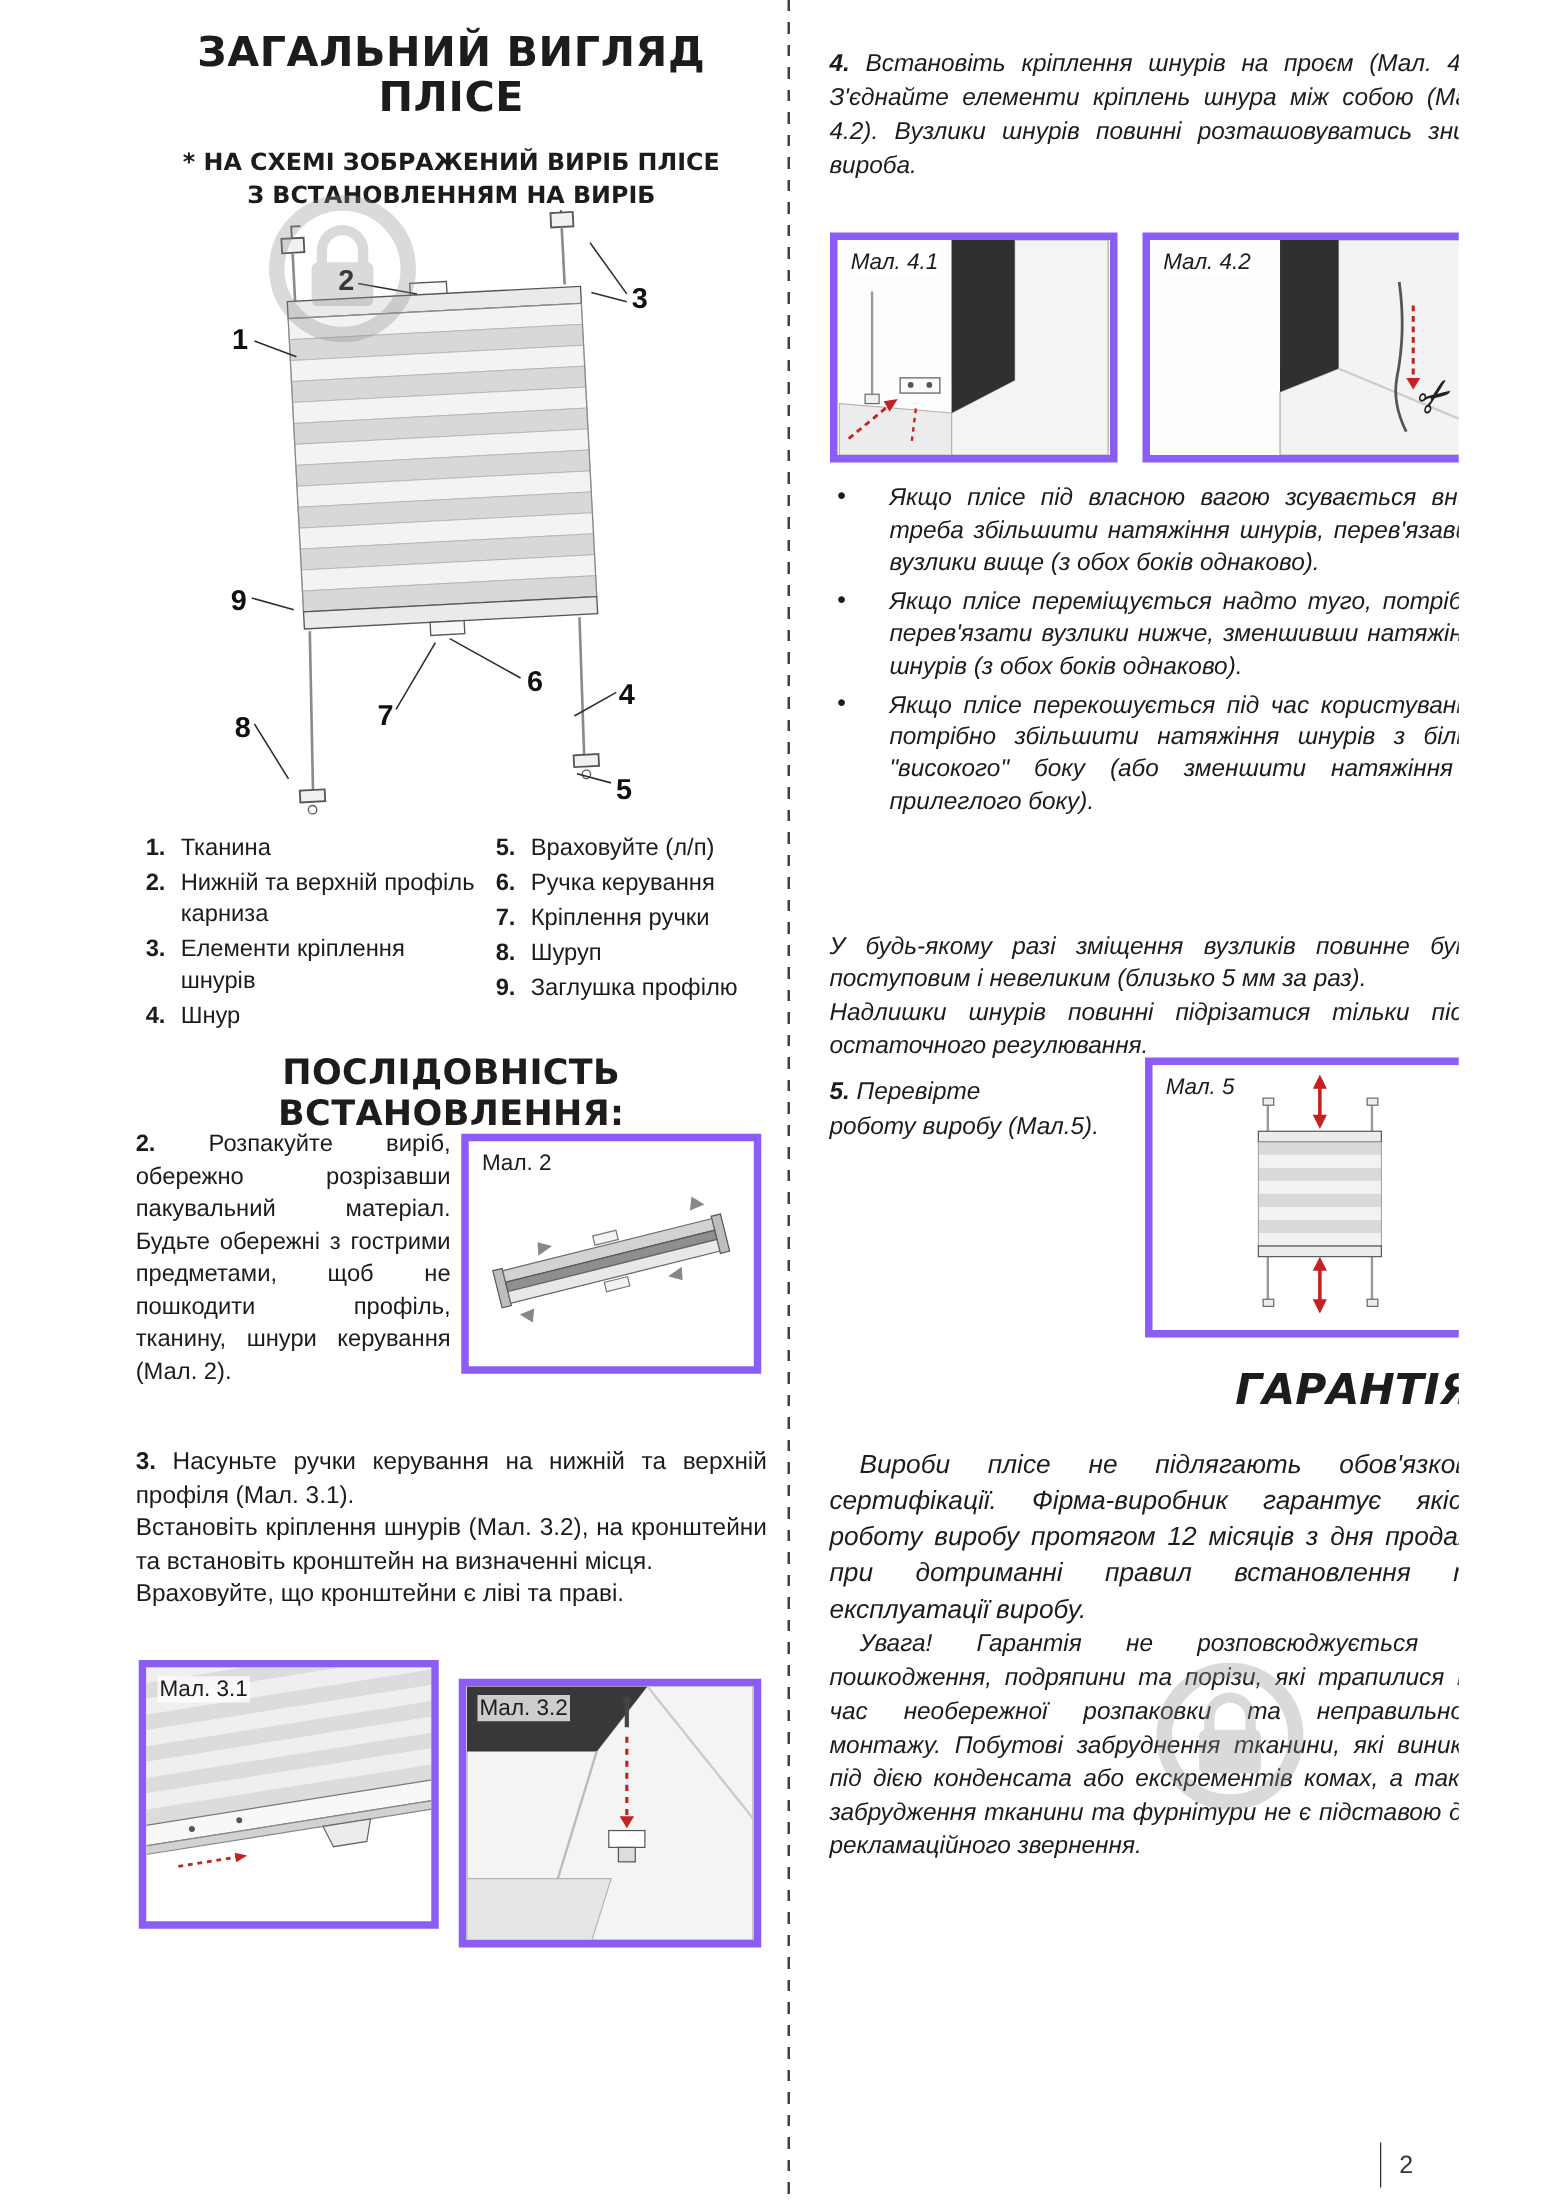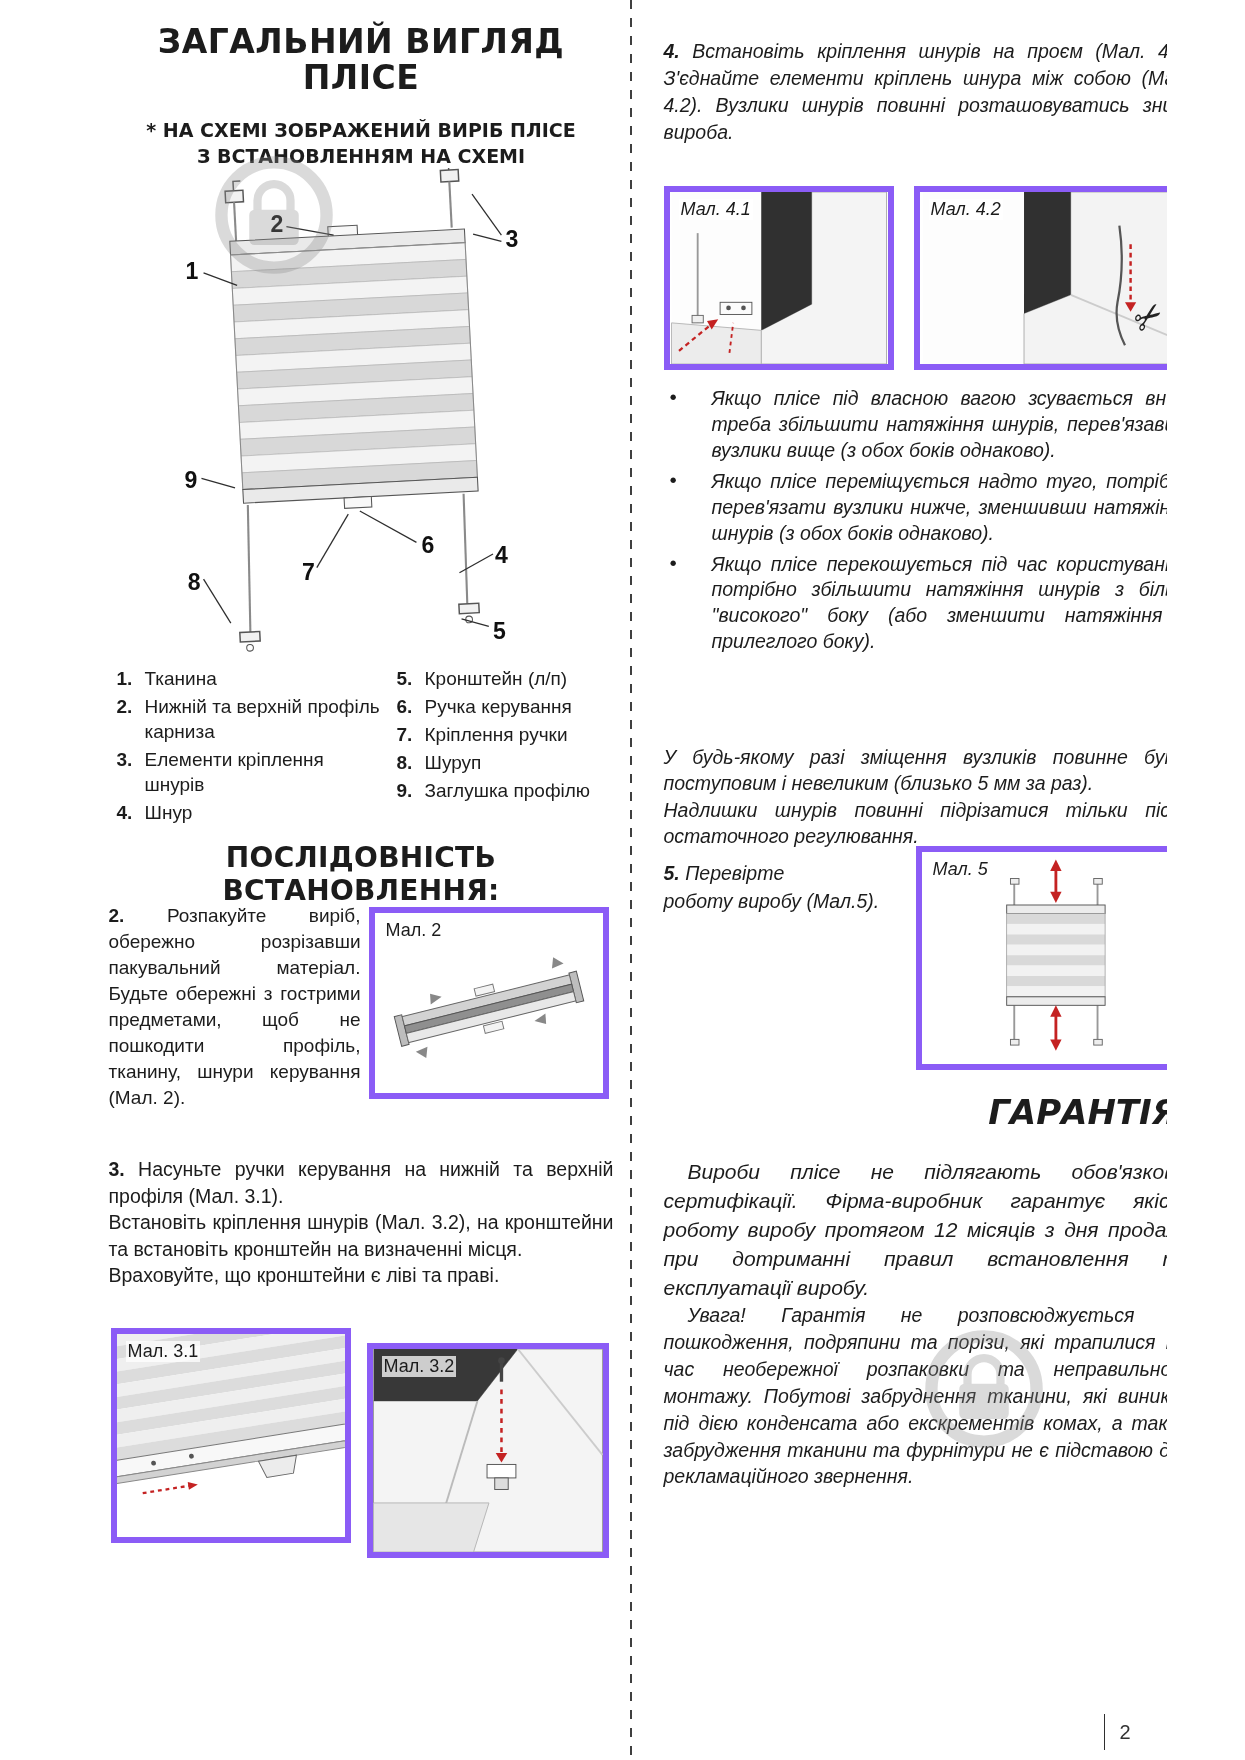--- a/index.html
+++ b/index.html
@@ -97,21 +97,21 @@
 
   <section class="col col-left">
 
     <h1 class="main-title hfont">
       <span class="tl">ЗАГАЛЬНИЙ ВИГЛЯД</span>
       <span class="tl">ПЛІСЕ</span>
     </h1>
 
     <div class="note">
       <span class="tl">* НА СХЕМІ ЗОБРАЖЕНИЙ ВИРІБ ПЛІСЕ</span>
-      <span class="tl">З ВСТАНОВЛЕННЯМ НА СХЕМІ</span>
+      <span class="tl">З ВСТАНОВЛЕННЯМ НА ВИРІБ</span>
     </div>
 
     <div class="diagram">
       <svg viewBox="0 0 410 475" preserveAspectRatio="xMidYMid meet">
         <g transform="rotate(-3 215 200)">
           <g fill="#f1f1f1" stroke="#555" stroke-width="1.4">
             <rect x="103" y="16" width="17" height="11"></rect>
             <rect x="309" y="7" width="17" height="11"></rect>
           </g>
           <path d="M111,16 v-9 h7 M317,7 v-6 h7" fill="none" stroke="#555" stroke-width="1.4"></path>
@@ -190,21 +190,21 @@
             <span>Елементи кріплення шнурів</span>
           </li>
         <li>
             <b>4.</b>
             <span>Шнур</span>
           </li>
       </ul>
       <ul class="legend-c2">
         <li>
             <b>5.</b>
-            <span>Кронштейн (л/п)</span>
+            <span>Враховуйте (л/п)</span>
           </li>
         <li>
             <b>6.</b>
             <span>Ручка керування</span>
           </li>
         <li>
             <b>7.</b>
             <span>Кріплення ручки</span>
           </li>
         <li>

